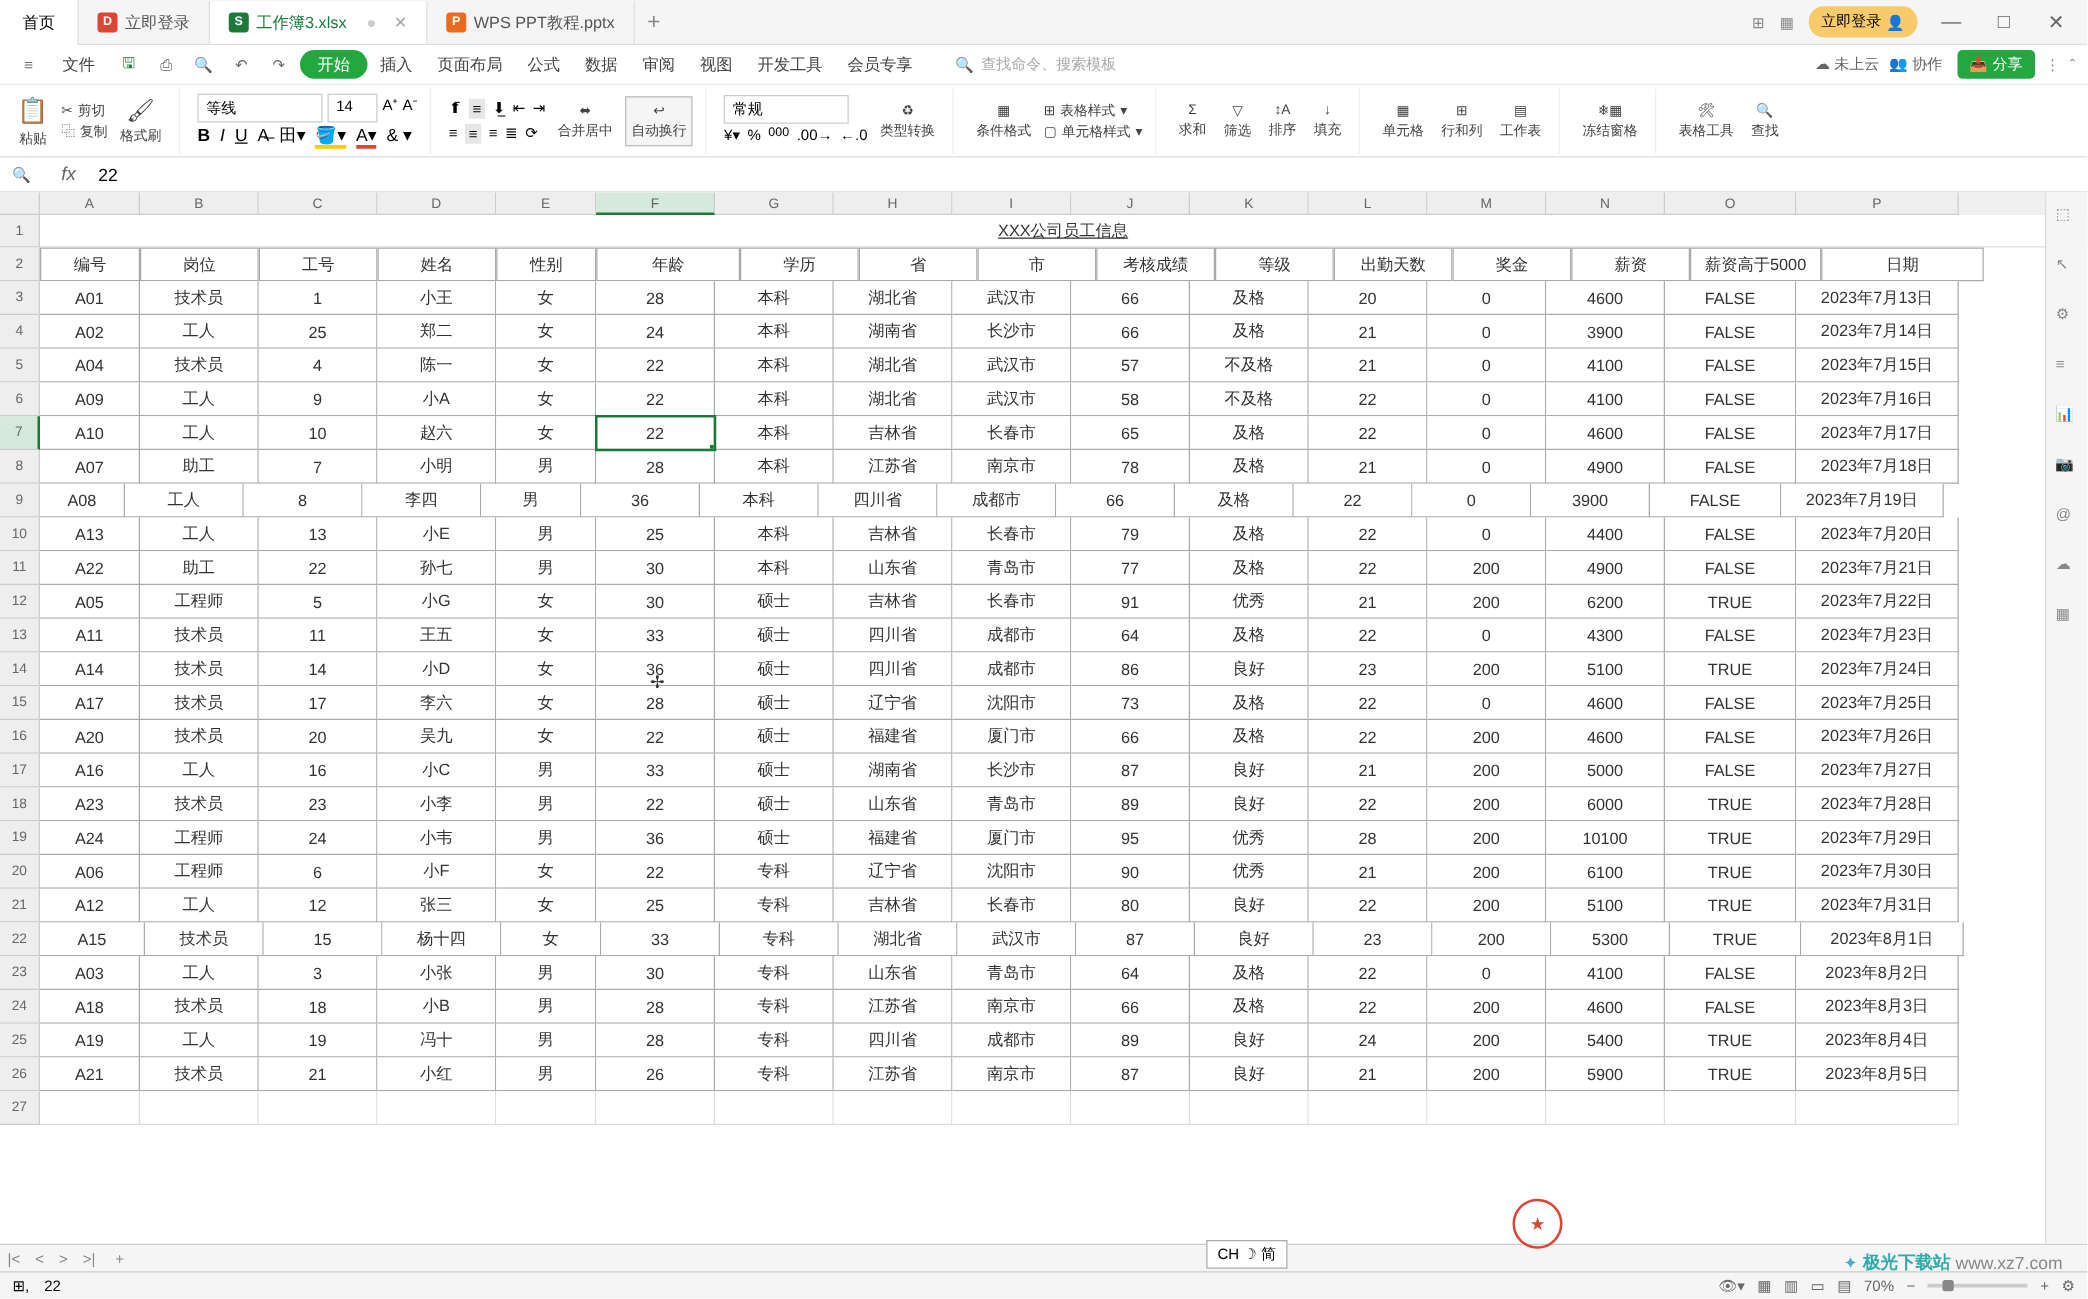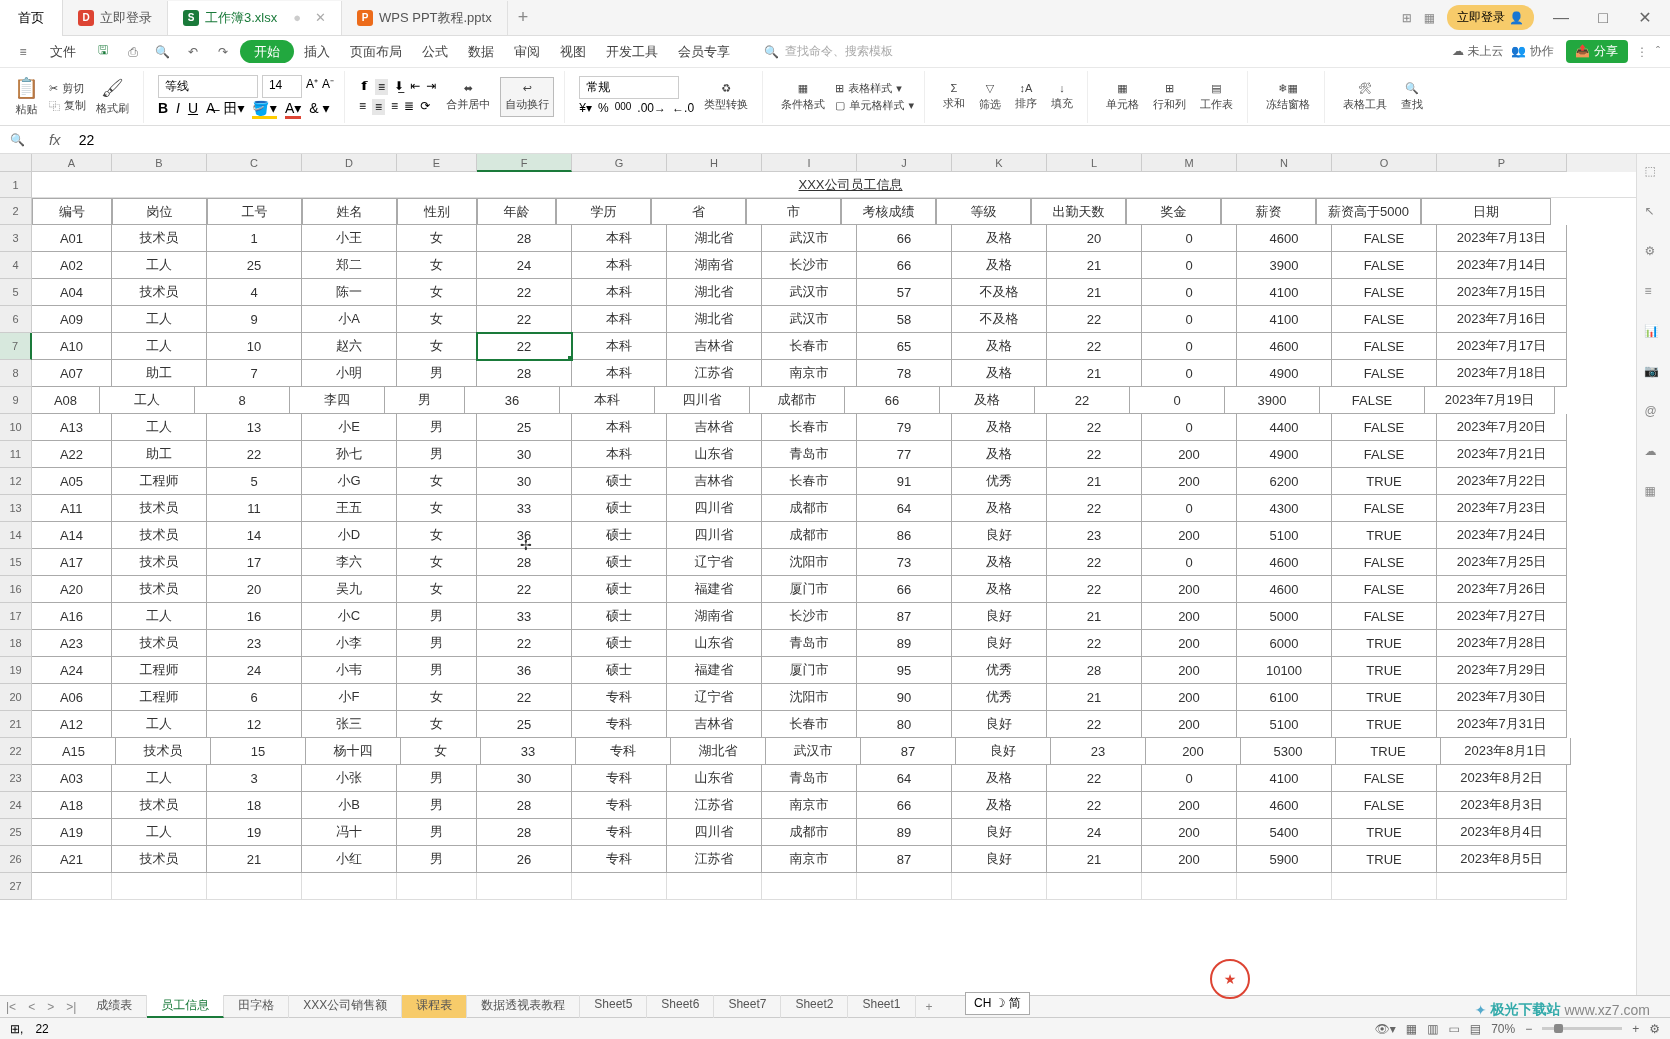--- a/index.html
+++ b/index.html
@@ -303,21 +303,21 @@
         <div class="rowhdr">1</div>
         <div class="cell title-cell" style="width:1535px">XXX公司员工信息</div>
       </div>
       <div class="row headers">
         <div class="rowhdr">2</div>
         <div class="cell" style="width:80px">编号</div>
         <div class="cell" style="width:95px">岗位</div>
         <div class="cell" style="width:95px">工号</div>
         <div class="cell" style="width:95px">姓名</div>
         <div class="cell" style="width:80px">性别</div>
-        <div class="cell" style="width:79px">年龄</div>
+        <div class="cell" style="width:115px">年龄</div>
         <div class="cell" style="width:95px">学历</div>
         <div class="cell" style="width:95px">省</div>
         <div class="cell" style="width:95px">市</div>
         <div class="cell" style="width:95px">考核成绩</div>
         <div class="cell" style="width:95px">等级</div>
         <div class="cell" style="width:95px">出勤天数</div>
         <div class="cell" style="width:95px">奖金</div>
         <div class="cell" style="width:95px">薪资</div>
         <div class="cell" style="width:105px">薪资高于5000</div>
         <div class="cell" style="width:130px">日期</div>
@@ -799,33 +799,20 @@
       </div>
     </div>
   <div class="cursor-cross">✢</div>
 </div>
 
 <div class="sheetbar">
   <span class="sheet-nav">|&lt;</span>
   <span class="sheet-nav">&lt;</span>
   <span class="sheet-nav">&gt;</span>
   <span class="sheet-nav">&gt;|</span>
-  <div id="sheet-tabs" style="display:flex">
-      <div class="sheet-tab">成绩表</div>
-      <div class="sheet-tab active">员工信息</div>
-      <div class="sheet-tab">田字格</div>
-      <div class="sheet-tab">XXX公司销售额</div>
-      <div class="sheet-tab highlight">课程表</div>
-      <div class="sheet-tab">数据透视表教程</div>
-      <div class="sheet-tab">Sheet5</div>
-      <div class="sheet-tab">Sheet6</div>
-      <div class="sheet-tab">Sheet7</div>
-      <div class="sheet-tab">Sheet2</div>
-      <div class="sheet-tab">Sheet1</div>
-    </div>
   <span style="padding:0 10px;color:#888">+</span>
 </div>
 <div class="ime-badge">CH ☽ 简</div>
 
 <div class="statusbar">
   <span>⊞,</span>
   <span>22</span>
   <div class="stat-right">
     <span>👁▾</span>
     <span>▦</span>

